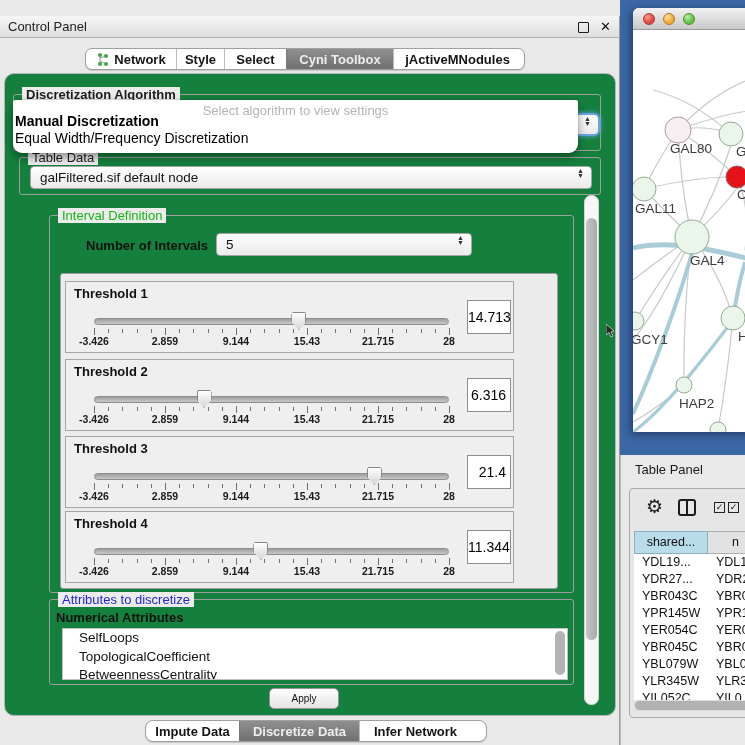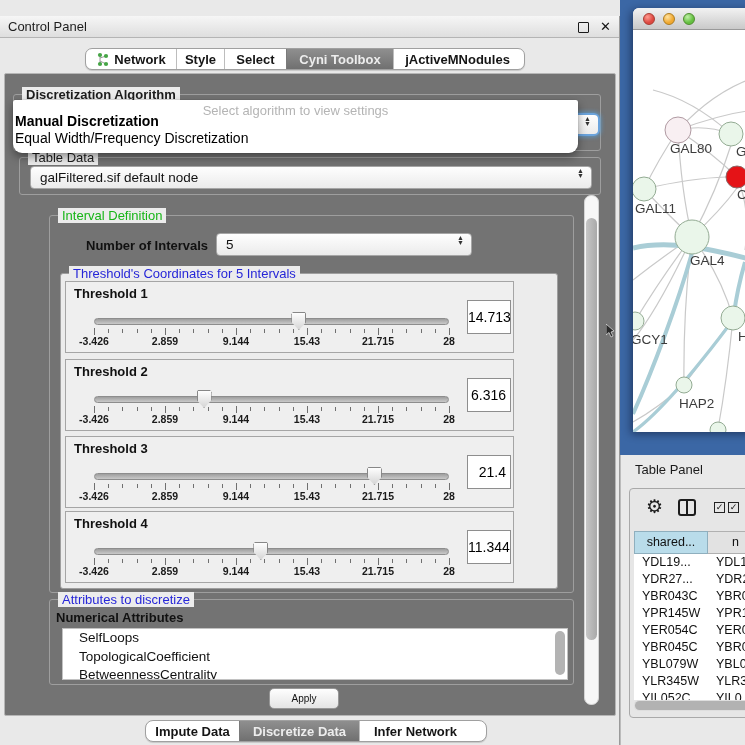--- a/index.html
+++ b/index.html
@@ -10,21 +10,21 @@
   #cp-titlebar{position:absolute;left:0;top:0;width:100%;height:22px;background:linear-gradient(#f6f6f6,#dedede);border-bottom:1px solid #b4b4b4;box-sizing:border-box;}
   #cp-title{position:absolute;left:8px;top:0;line-height:21px;font-size:13px;color:#1d1d1d;}
   #float-btn{position:absolute;right:30px;top:6px;width:9px;height:9px;border:1.6px solid #1a1a1a;border-radius:1px;}
   #close-btn{position:absolute;right:8px;top:2px;font-size:13px;font-weight:700;color:#111;line-height:18px;}
   .segbar{display:flex;border:1px solid #a0a0a0;border-radius:7px;background:#fff;overflow:hidden;height:22px;box-sizing:border-box;box-shadow:0 1px 1px rgba(0,0,0,.15);}
   .seg{display:flex;align-items:center;justify-content:center;gap:5px;font-size:13px;font-weight:600;color:#151515;border-left:1px solid #bdbdbd;box-sizing:border-box;white-space:nowrap;}
   .seg:first-child{border-left:none;}
   .seg.sel{background:linear-gradient(#8f8f8f,#707070);color:#ededed;border-left-color:#7a7a7a;}
   #top-tabs{position:absolute;left:85px;top:32px;width:440px;}
   #bottom-tabs{position:absolute;left:145px;top:704px;width:342px;border-radius:8px;}
-  #cp-main{position:absolute;left:4px;top:57px;width:612px;height:643px;background:#737373;border:1px solid #b6b6b6;border-radius:2px;box-sizing:border-box;}
+  #cp-main{position:absolute;left:4px;top:57px;width:612px;height:643px;background:#15803d;border:1px solid #b6b6b6;border-radius:10px;box-sizing:border-box;}
   .group{position:absolute;border:1px solid #9e9e9e;border-radius:3px;box-sizing:border-box;}
   .group>.legend{position:absolute;top:-8px;left:8px;background:#ececec;padding:0 4px;font-size:13px;color:#1c1c1c;white-space:nowrap;}
   .legend.green{color:#17b517;}
   .legend.blue{color:#2626d8;}
   .combo{position:absolute;background:linear-gradient(#fefefe,#ebebeb);border:1px solid #a6a6a6;border-radius:4px;box-sizing:border-box;font-size:13.5px;color:#111;}
   .combo .cval{position:absolute;left:9px;top:0;line-height:21px;}
   .combo .spin{position:absolute;right:7px;top:1px;font-size:7px;line-height:5px;color:#333;text-align:center;}
   
   #algo-popup{position:absolute;left:8px;top:26px;width:565px;height:53px;background:#fff;border-radius:2px 2px 9px 9px;box-shadow:0 4px 10px rgba(0,0,0,.4),0 0 1px rgba(0,0,0,.4);z-index:60;}
   #algo-popup .hint{position:absolute;left:0;right:0;top:3px;text-align:center;font-size:13px;color:#b4b4b4;}
@@ -132,21 +132,20 @@
     </div>
 
     <div class="group" id="grp-interval" style="left:44px;top:141px;width:525px;height:378px;">
       <span class="legend green">Interval Definition</span>
       <span class="abs" style="left:36px;top:22px;font-size:13px;font-weight:700;color:#111;">Number of Intervals</span>
       <div class="combo" style="left:166px;top:17px;width:256px;height:23px;">
         <span class="cval">5</span>
         <span class="spin">▲<br>▼</span>
       </div>
       <div class="group" id="grp-thresh" style="left:10px;top:57px;width:498px;height:316px;background:#ececec;">
-        <span class="legend blue">Threshold's Coordinates for 5 Intervals</span>
 
       <div class="tpanel" style="top: 7px;">
             <div class="tlabel">Threshold 1</div>
             <div class="track"></div>
             <div class="thumb" style="left: 225.405px;"></div>
             <div class="tick" style="left: 28px; top: 46px; height: 7px;"></div>
             <div class="tick" style="left: 42.2px; top: 47px; height: 4px;"></div>
             <div class="tick" style="left: 56.4px; top: 47px; height: 4px;"></div>
             <div class="tick" style="left: 70.6px; top: 47px; height: 4px;"></div>
             <div class="tick" style="left: 84.8px; top: 47px; height: 4px;"></div>

